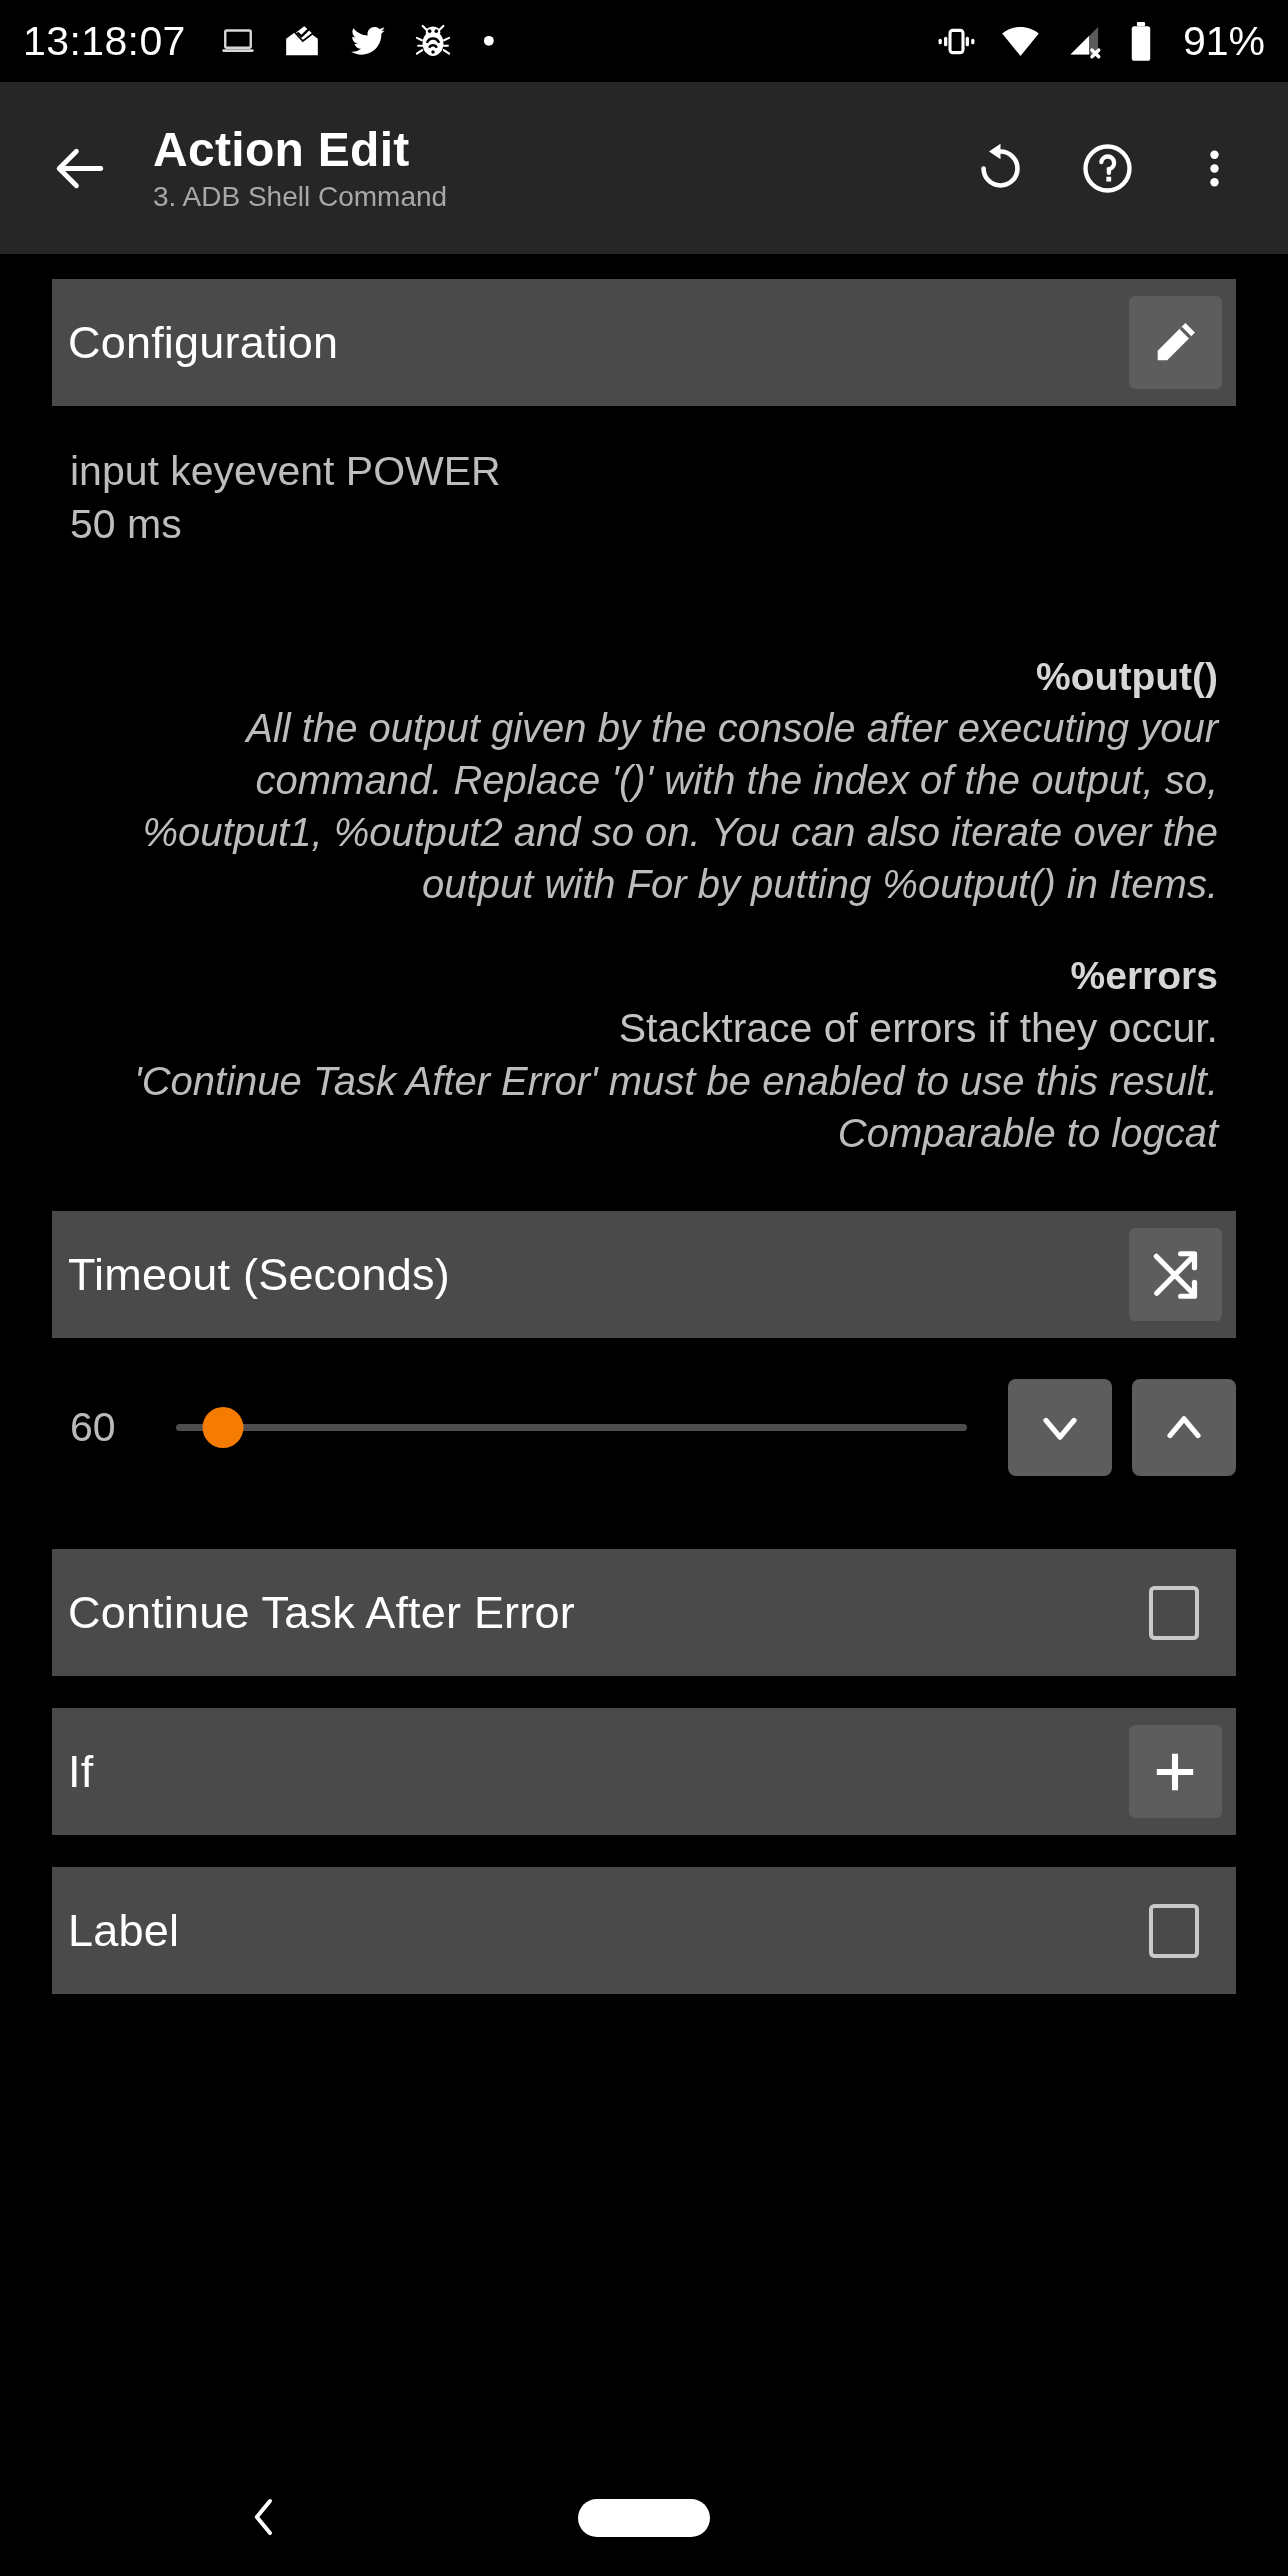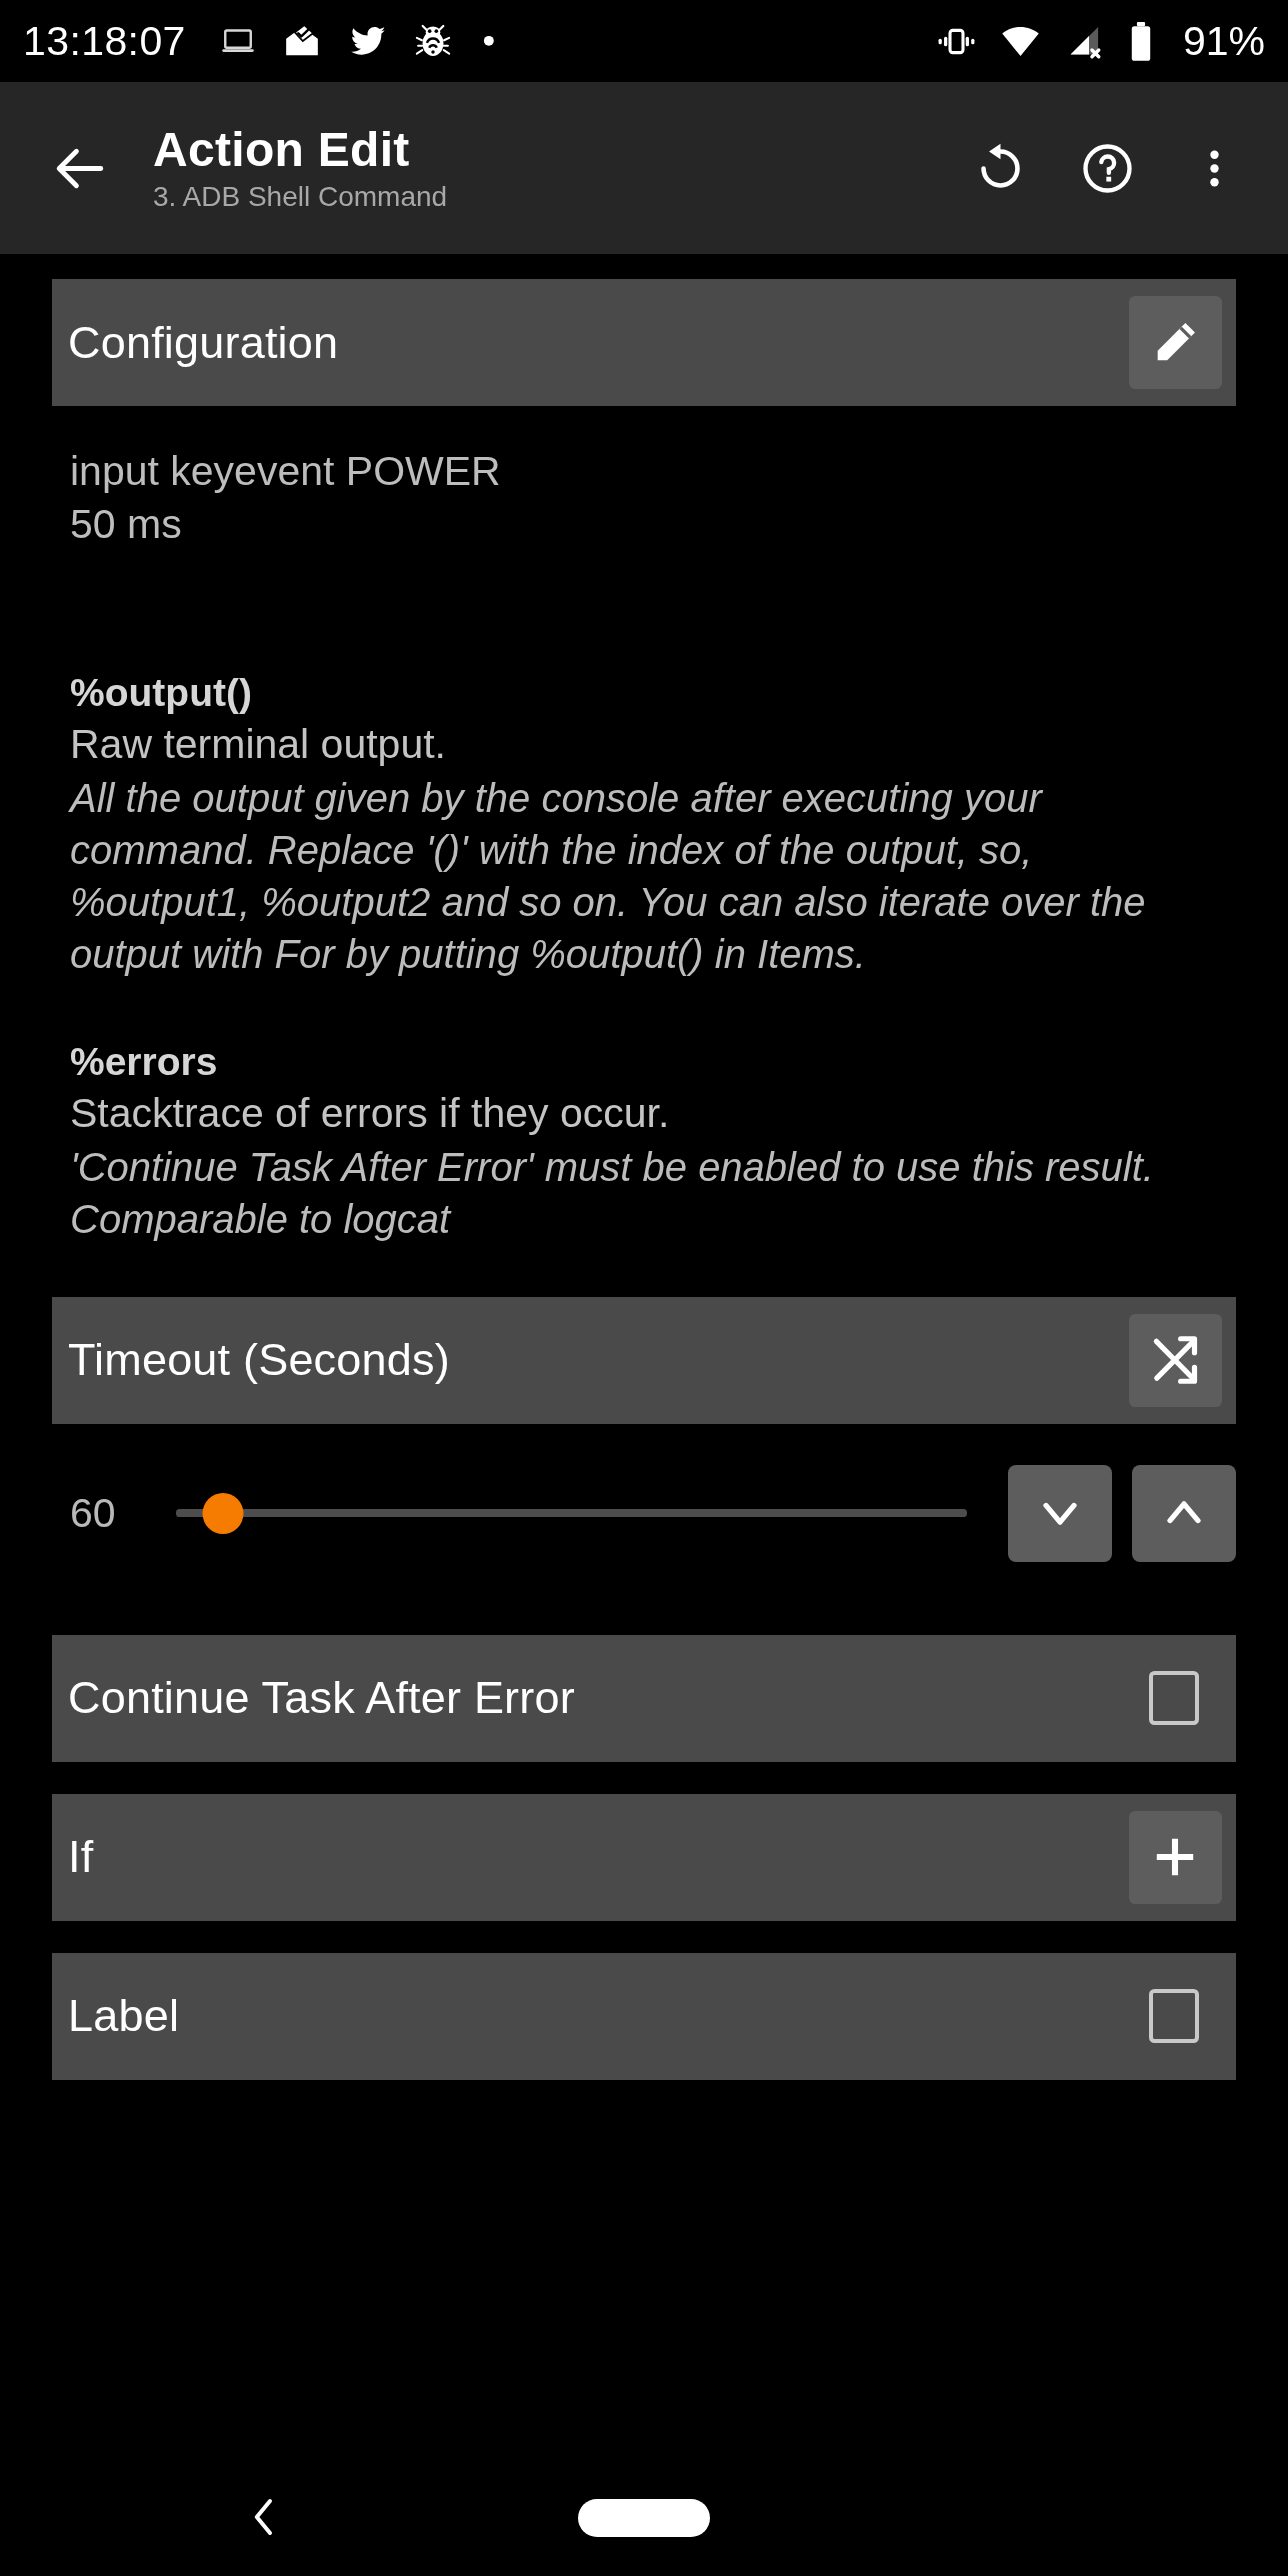--- a/index.html
+++ b/index.html
@@ -56,21 +56,21 @@
     width:50px; height:54px; border:4.5px solid #c9c9c9; border-radius:5.4px;
     flex:0 0 auto; margin-right:23px; background:transparent;
   }
 
   
   .cfg { padding:39px 70px 0 70px; }
   .cfg-line { color:#bdbdbd; font-size:41px; line-height:1.30; }
 
   
   .help { padding:0 70px; }
-  .help-block { margin-top:16px; }
+  .help-block { margin-top:0;text-align:right; }
   .help-var { color:#d6d6d6; font-size:39px; font-weight:bold; line-height:1.30; }
   .help-desc { color:#c4c4c4; font-size:41px; font-weight:400; line-height:1.30; }
   .help-note { color:#bcbcbc; font-size:40px; font-style:italic; line-height:1.30; }
 
   
   .slider-row { display:flex; align-items:center; height:179px;
     padding:0 52px 0 70px; }
   .slider-val { color:#b9b9b9; font-size:41px; width:106px; flex:0 0 auto; }
   .slider-wrap { position:relative; flex:1 1 auto; height:54px; margin-right:41px;
     display:flex; align-items:center; }
@@ -221,21 +221,20 @@
     <div class="cfg">
       <div class="cfg-line">input keyevent POWER</div>
       <div class="cfg-line">50 ms</div>
     </div>
 
     <div style="height:100px"></div>
 
     <div class="help">
       <div class="help-block">
         <div class="help-var">%output()</div>
-        <div class="help-desc">Raw terminal output.</div>
         <div class="help-note">All the output given by the console after executing your command. Replace '()' with the index of the output, so, %output1, %output2 and so on. You can also iterate over the output with For by putting %output() in Items.</div>
       </div>
       <div style="height:41px"></div>
       <div class="help-block">
         <div class="help-var">%errors</div>
         <div class="help-desc">Stacktrace of errors if they occur.</div>
         <div class="help-note">'Continue Task After Error' must be enabled to use this result. Comparable to logcat</div>
       </div>
     </div>
 

